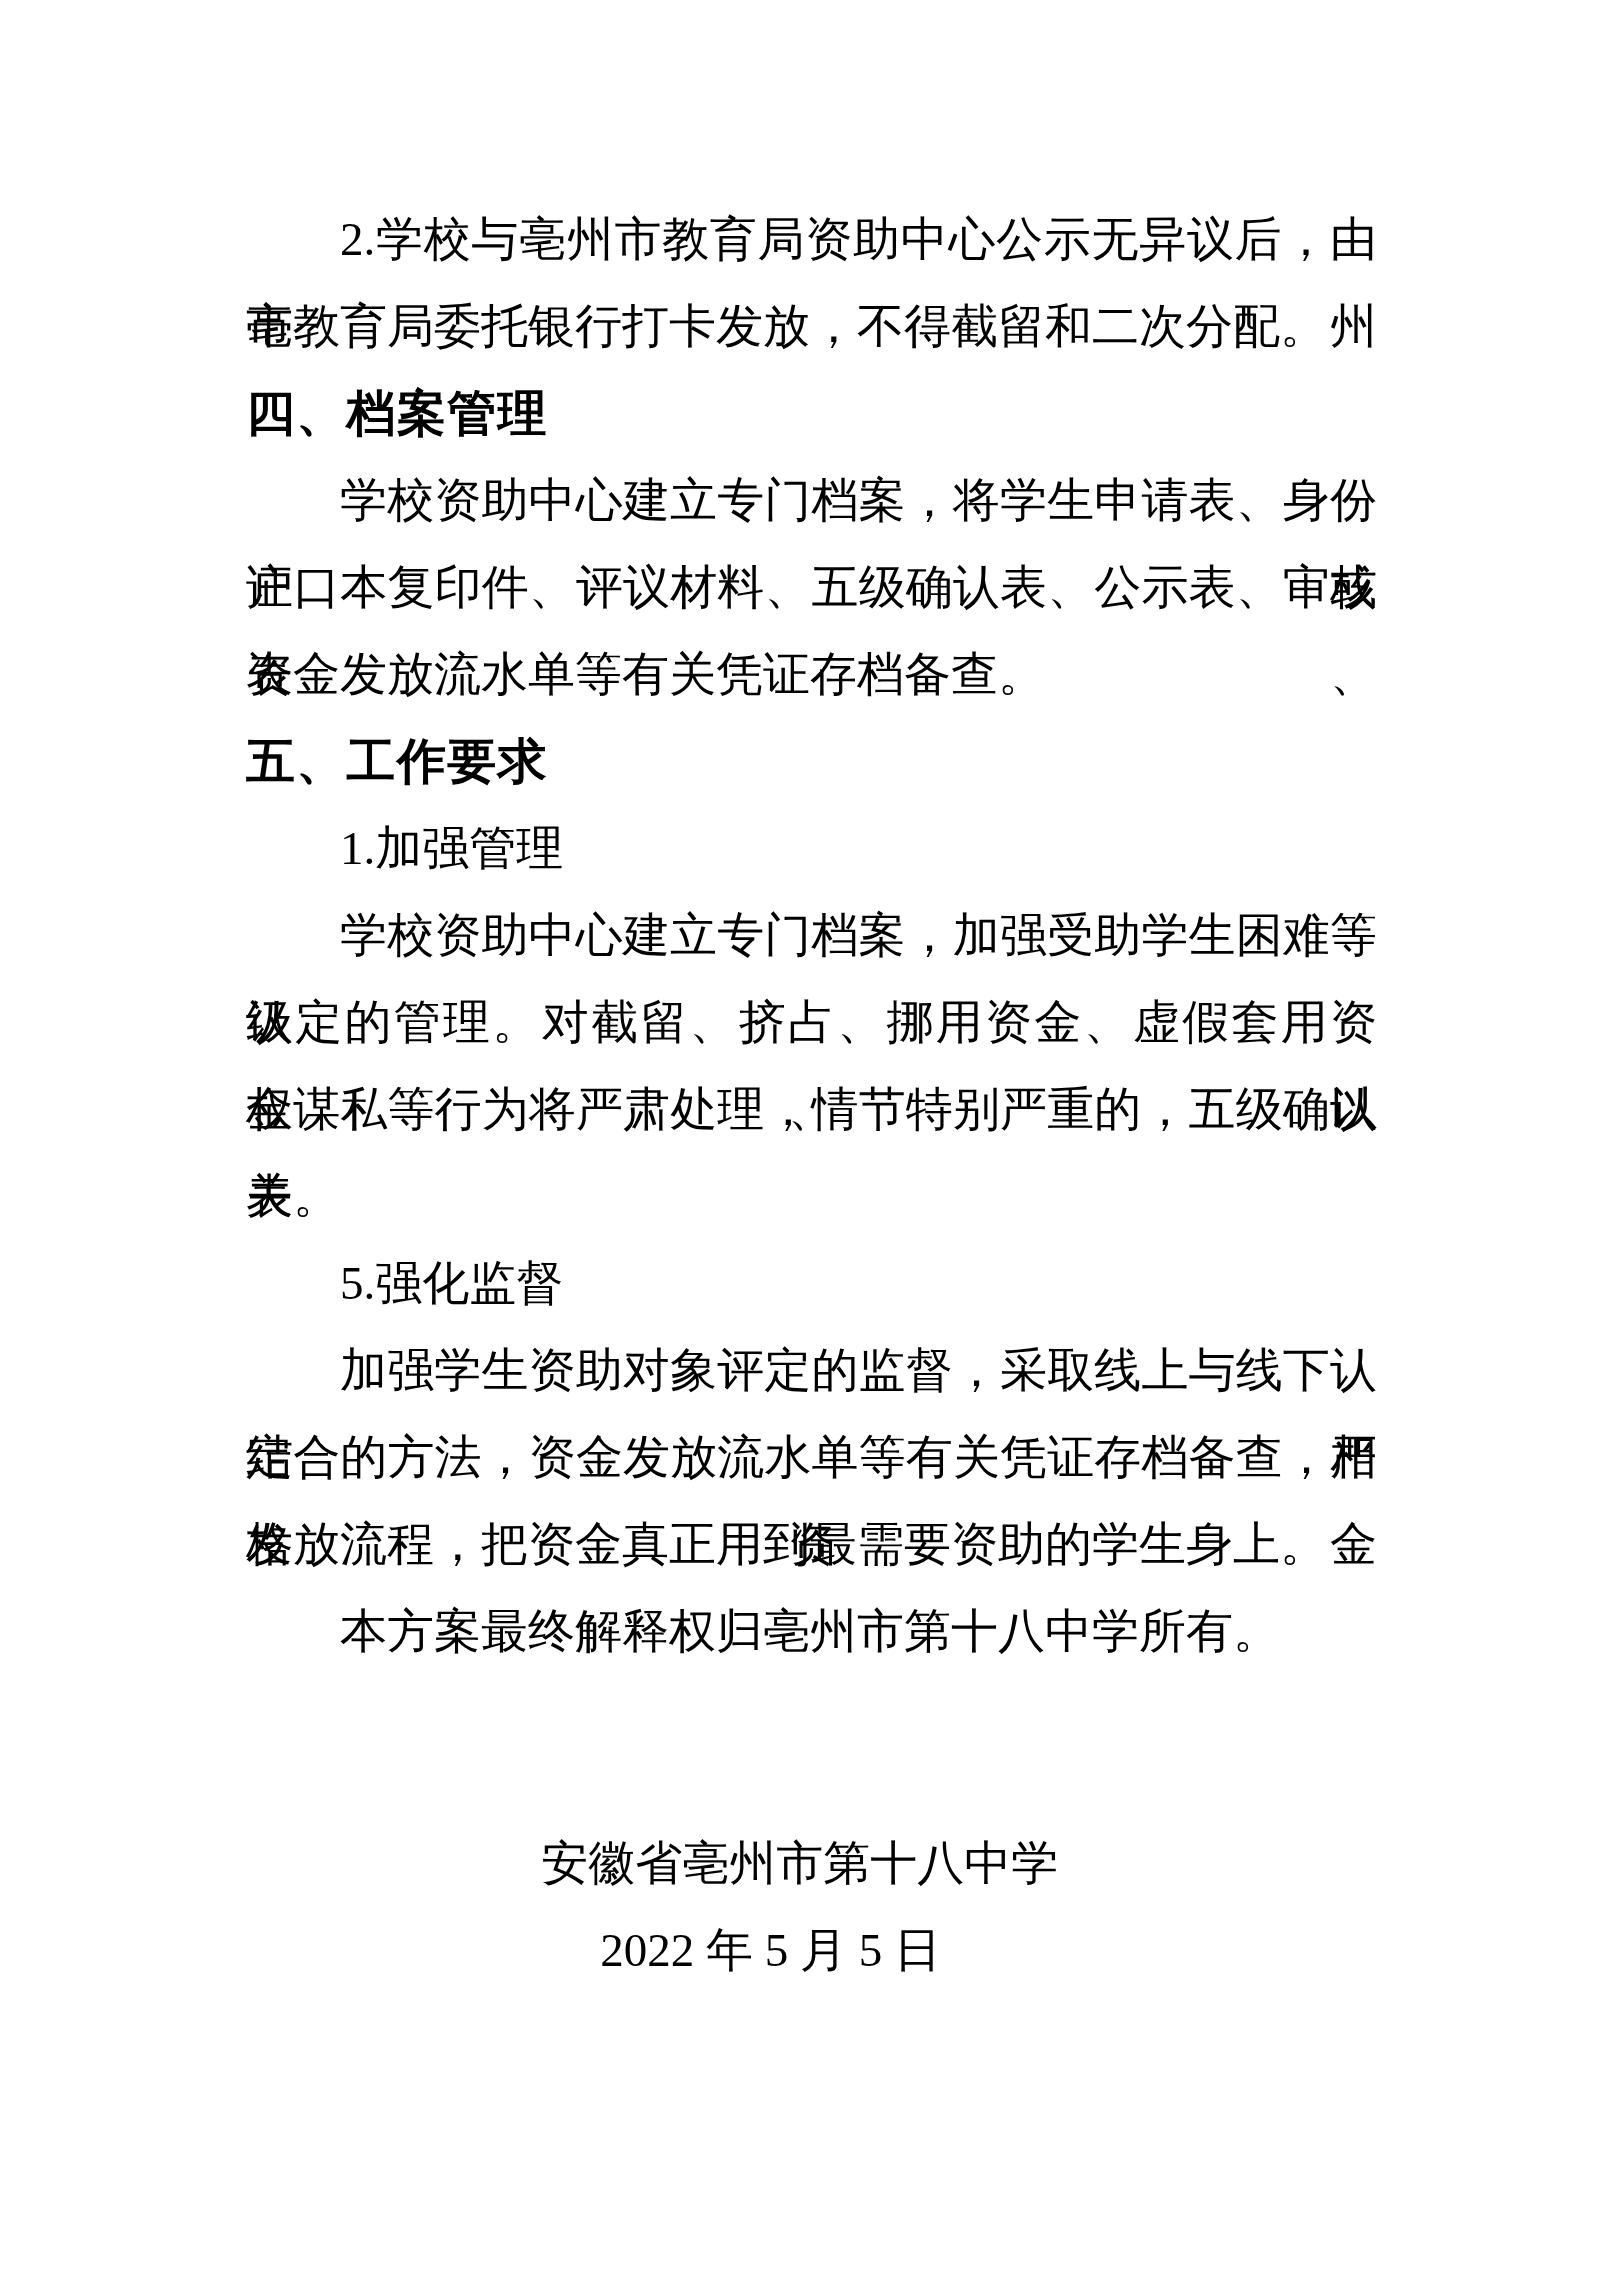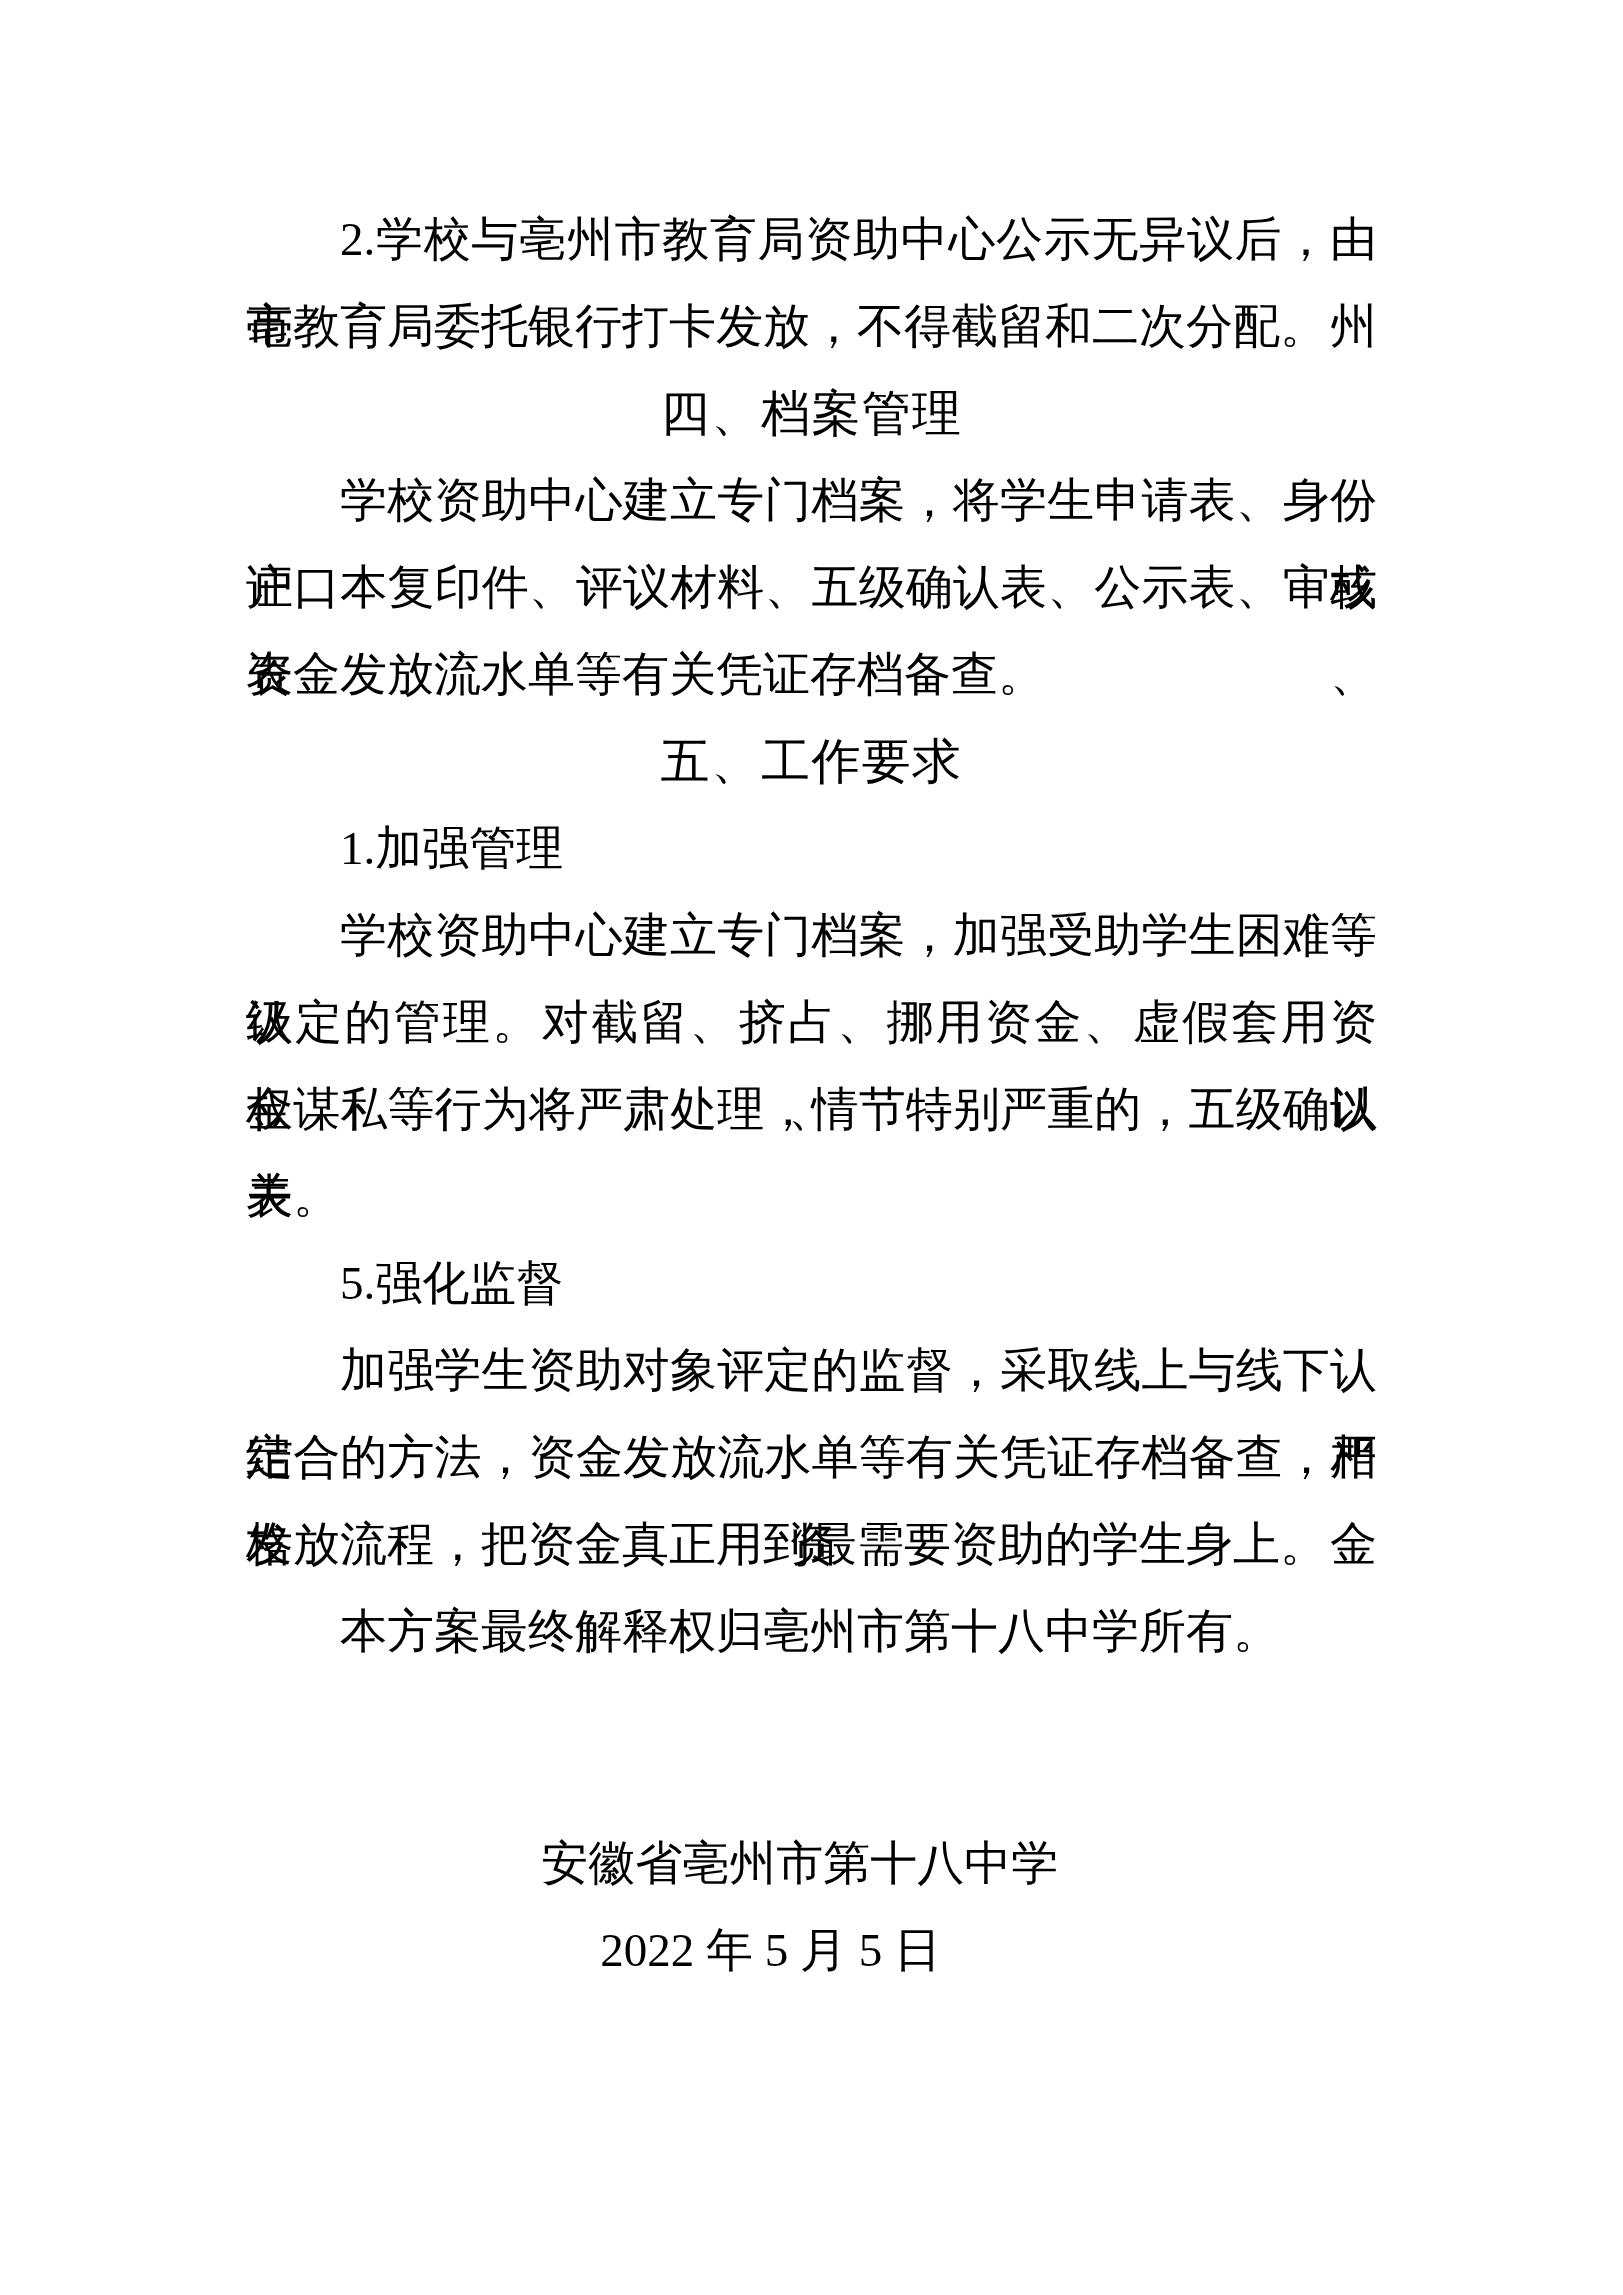--- a/index.html
+++ b/index.html
@@ -34,24 +34,23 @@
     white-space: normal;
     text-align: justify;
     text-align-last: justify;
     text-justify: inter-ideograph;
   }
   .indent {
     text-indent: 94px;
   }
   .heading {
     font-family: "Liberation Sans", "DejaVu Sans", sans-serif;
-    font-weight: normal;
+    font-weight: bold;
     font-size: 49px;
     letter-spacing: 1.3px;
-    text-align: center;
   }
   .spacer {
     height: 145px;
   }
   .sig-school {
     text-align: center;
     padding-right: 23.6px;
   }
   .sig-date {
     text-align: center;

